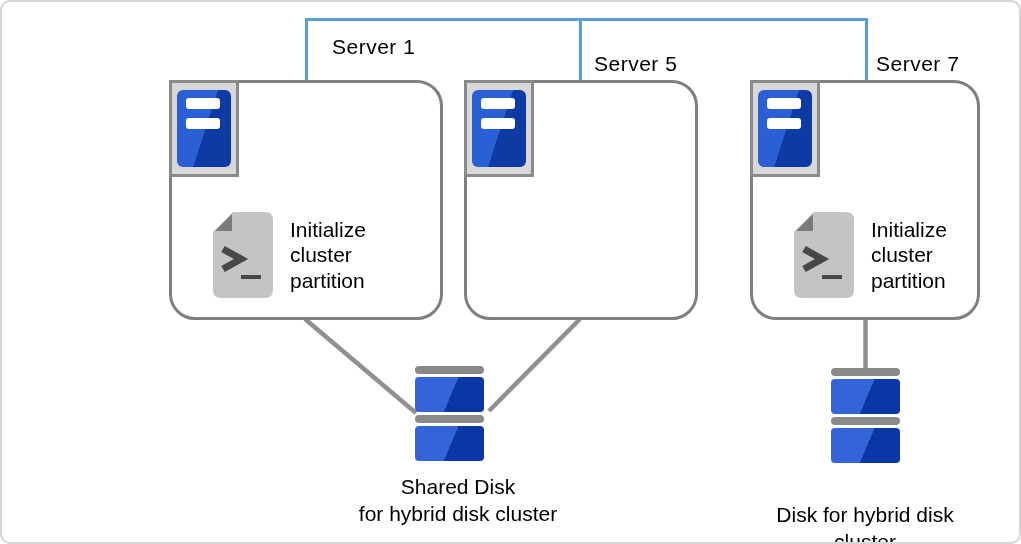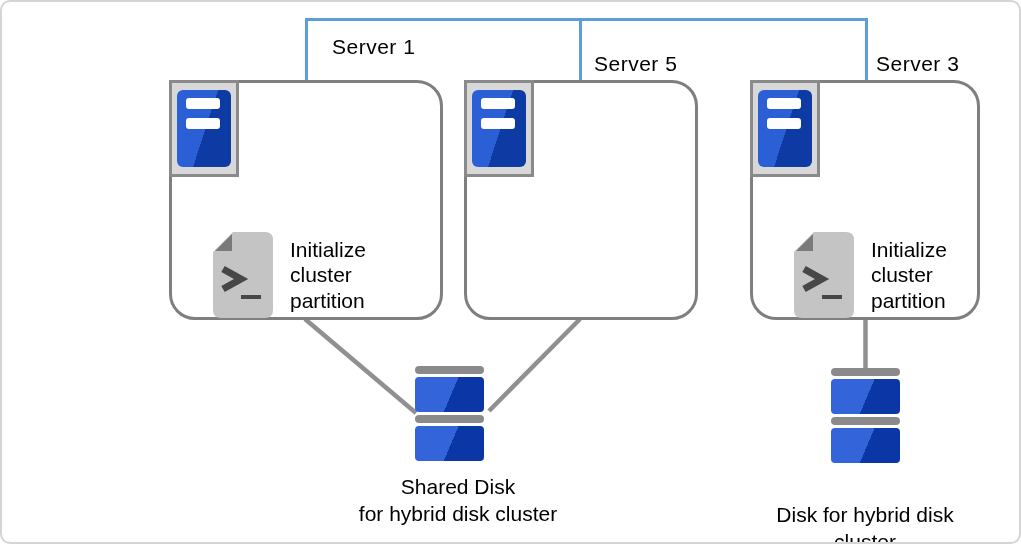--- a/index.html
+++ b/index.html
@@ -65,21 +65,21 @@
     left: 9px;
     width: 34px; height: 11px;
     border-radius: 3px;
     background: #ffffff;
   }
   .server-tower .bay.bay1 { top: 8px; }
   .server-tower .bay.bay2 { top: 28px; }
 
   .script-row {
     position: absolute;
-    left: 40px; top: 148px;
+    left: 40px; top: 128px;
     display: flex;
     align-items: center;
     gap: 16px;
   }
   .script-label {
     font-size: 21px;
     line-height: 25.5px;
     width: 104px;
   }
 
@@ -126,21 +126,21 @@
   <svg class="lines" viewBox="0 0 1021 544" aria-hidden="true">
     <path class="gray-line" d="M303,317 L414,411"></path>
     <path class="gray-line" d="M578,317 L487,409"></path>
     <path class="gray-line" d="M863.5,316 L863.5,368"></path>
     <path class="blue-line" d="M304.5,80 V17.5 H864.5 V80"></path>
     <path class="blue-line" d="M578.5,17.5 V80"></path>
   </svg>
 
   <div class="server-label s1">Server 1</div>
   <div class="server-label s2">Server 5</div>
-  <div class="server-label s3">Server 3</div>
+  <div class="server-label s3">Server 7</div>
 
   <div class="server-box b1">
     <div class="server-icon">
       <div class="server-tower">
         <div class="bay bay1"></div>
         <div class="bay bay2"></div>
       </div>
     </div>
     <div class="script-row">
       <svg class="doc-svg" width="62" height="88" viewBox="0 0 62 88">

